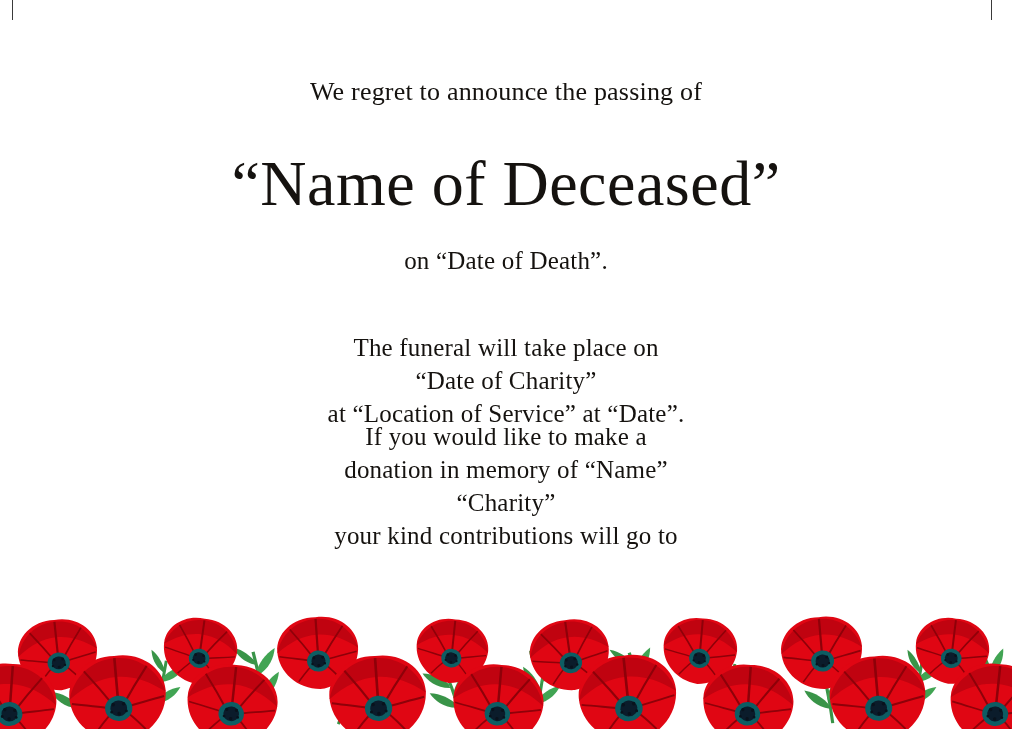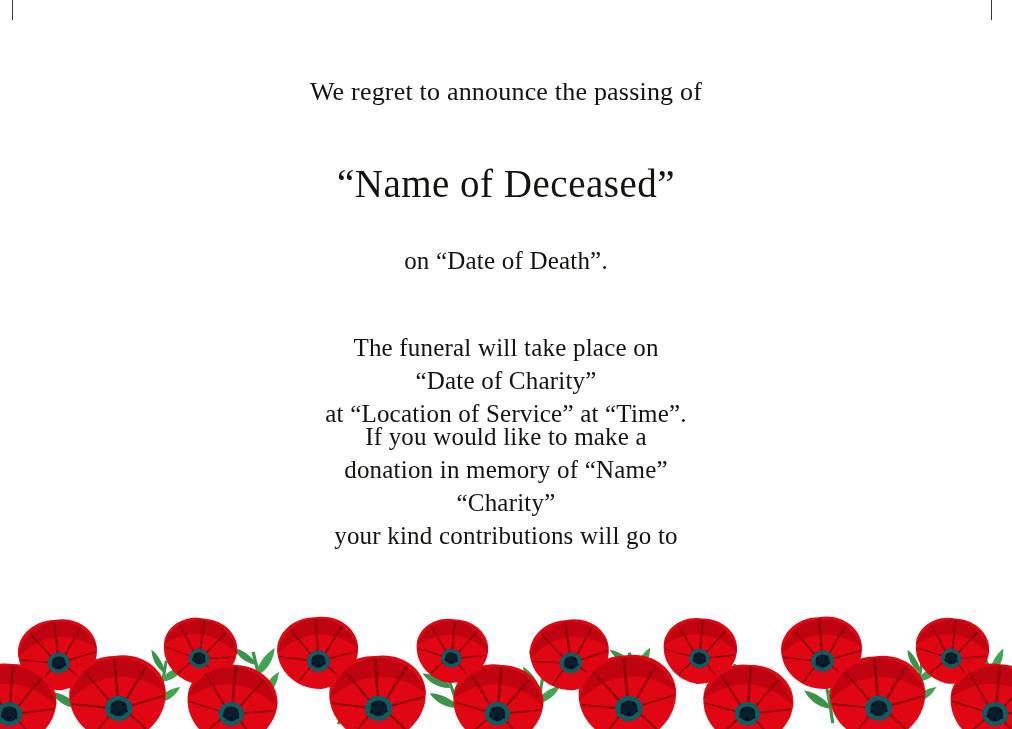--- a/index.html
+++ b/index.html
@@ -50,21 +50,21 @@
     top: 75px;
     width: 100%;
     font-size: 26px;
     line-height: 34px;
   }
 
   .name {
     position: absolute;
     top: 152px;
     width: 100%;
-    font-size: 39px;
+    font-size: 64px;
     line-height: 64px;
     letter-spacing: 0.5px;
   }
 
   .date-of-death {
     position: absolute;
     top: 245px;
     width: 100%;
     font-size: 25px;
     line-height: 32px;
@@ -110,21 +110,21 @@
 
     <div class="line announce">We regret to announce the passing of</div>
 
     <div class="line name">“Name of Deceased”</div>
 
     <div class="line date-of-death">on “Date of Death”.</div>
 
     <div class="service-block">
       <div class="line">The funeral will take place on</div>
       <div class="line">“Date of Charity”</div>
-      <div class="line">at “Location of Service” at “Time”.</div>
+      <div class="line">at “Location of Service” at “Date”.</div>
     </div>
 
     <div class="donation-block">
       <div class="line">If you would like to make a</div>
       <div class="line">donation in memory of “Name”</div>
       <div class="line">“Charity”</div>
       <div class="line">your kind contributions will go to</div>
     </div>
 
   </div>

